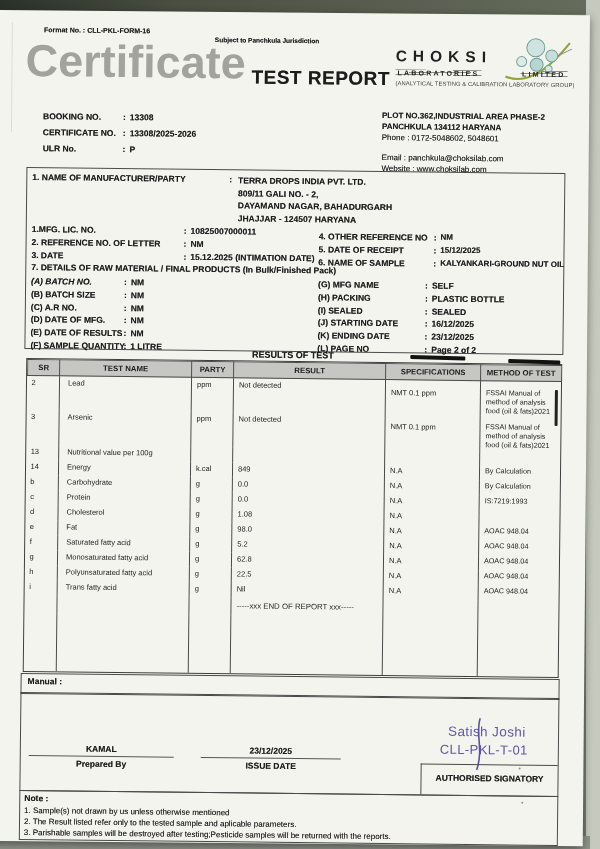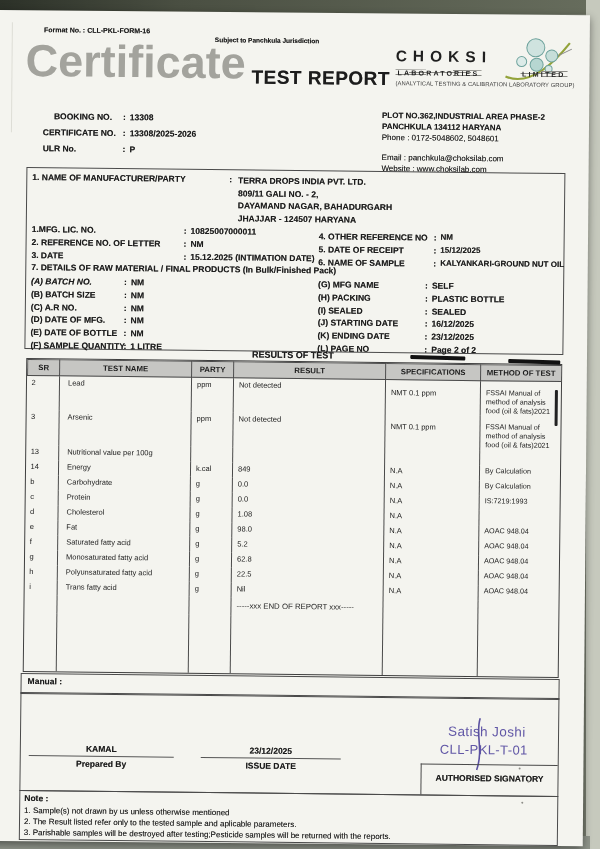--- a/index.html
+++ b/index.html
@@ -135,21 +135,21 @@
     <div class="logo-brand">CHOKSI</div>
     <div class="stripe-row">
       <div class="stripe"><span>LABORATORIES</span></div>
       <div class="stripe"><span>LIMITED</span></div>
     </div>
     <div class="logo-tagline">(ANALYTICAL TESTING &amp; CALIBRATION LABORATORY GROUP)</div>
   </div>
 
   <div class="abs booking soft" id="booking-rows">
       <div class="pair">
-        <span class="pair-label" style="width: 80px; text-align: center;">BOOKING NO.</span>
+        <span class="pair-label" style="width: 80px;">BOOKING NO.</span>
         <span class="pair-colon">:</span>
         <span class="pair-value">13308</span>
       </div>
       <div class="pair">
         <span class="pair-label" style="width: 80px;">CERTIFICATE NO.</span>
         <span class="pair-colon">:</span>
         <span class="pair-value">13308/2025-2026</span>
       </div>
       <div class="pair">
         <span class="pair-label" style="width: 80px;">ULR No.</span>
@@ -232,21 +232,21 @@
           <span class="pair-label" style="width: 93px;">(C) A.R NO.</span>
           <span class="pair-colon">:</span>
           <span class="pair-value">NM</span>
         </div>
         <div class="pair">
           <span class="pair-label" style="width: 93px;">(D) DATE OF MFG.</span>
           <span class="pair-colon">:</span>
           <span class="pair-value">NM</span>
         </div>
         <div class="pair">
-          <span class="pair-label" style="width: 93px;">(E) DATE OF BOTTLE</span>
+          <span class="pair-label" style="width: 93px;">(E) DATE OF RESULTS</span>
           <span class="pair-colon">:</span>
           <span class="pair-value">NM</span>
         </div>
         <div class="pair">
           <span class="pair-label" style="width: 93px;">(F) SAMPLE QUANTITY</span>
           <span class="pair-colon">:</span>
           <span class="pair-value">1 LITRE</span>
         </div>
       </div>
     <div class="details-right soft" id="details-right">

